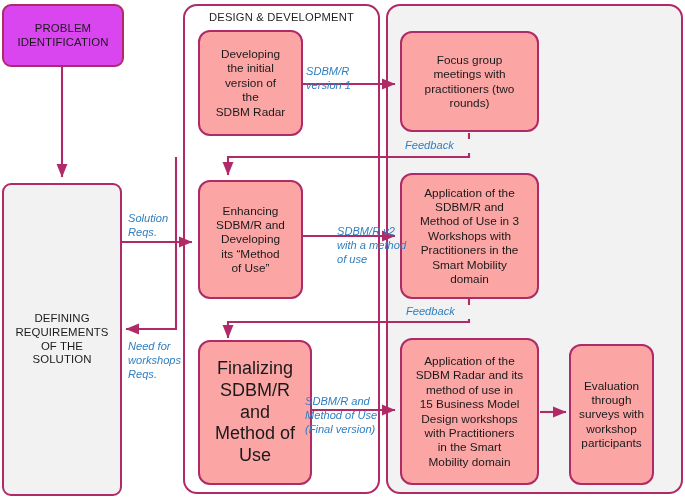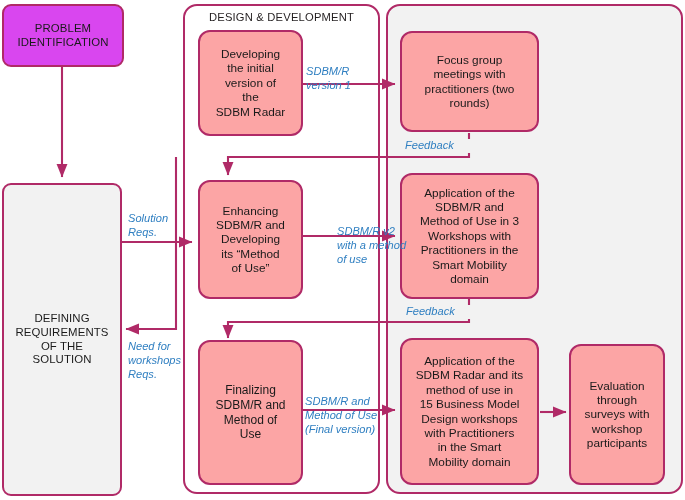--- a/index.html
+++ b/index.html
@@ -133,21 +133,21 @@
   </div>
 
   <div class="node" style="left:198px; top:180px; width:105px; height:119px; font-size:11.8px;">
     <span class="node-text">Enhancing
 SDBM/R and
 Developing
 its “Method
 of Use”</span>
   </div>
 
-  <div class="node" style="left:198px; top:340px; width:105px; height:145px; font-size:12px;justify-content:center;">
+  <div class="node" style="left:198px; top:340px; width:114px; height:145px; font-size:18px;justify-content:center;">
     <span class="node-text">Finalizing
 SDBM/R and
 Method of
 Use</span>
   </div>
 
   <div class="node" style="left:400px; top:31px; width:139px; height:101px; font-size:11.8px;">
     <span class="node-text">Focus group
 meetings with
 practitioners (two
@@ -168,21 +168,21 @@
     <span class="node-text">Application of the
 SDBM Radar and its
 method of use in
 15 Business Model
 Design workshops
 with Practitioners
 in the Smart
 Mobility domain</span>
   </div>
 
-  <div class="node" style="left:569px; top:344px; width:96px; height:141px; font-size:11.8px;justify-content:center;">
+  <div class="node" style="left:569px; top:344px; width:85px; height:141px; font-size:11.8px;justify-content:center;">
     <span class="node-text">Evaluation
 through
 surveys with
 workshop
 participants</span>
   </div>
 
 
   <div class="edge-label" style="left:306px; top:65px; width:78px;">SDBM/R
 version 1</div>

